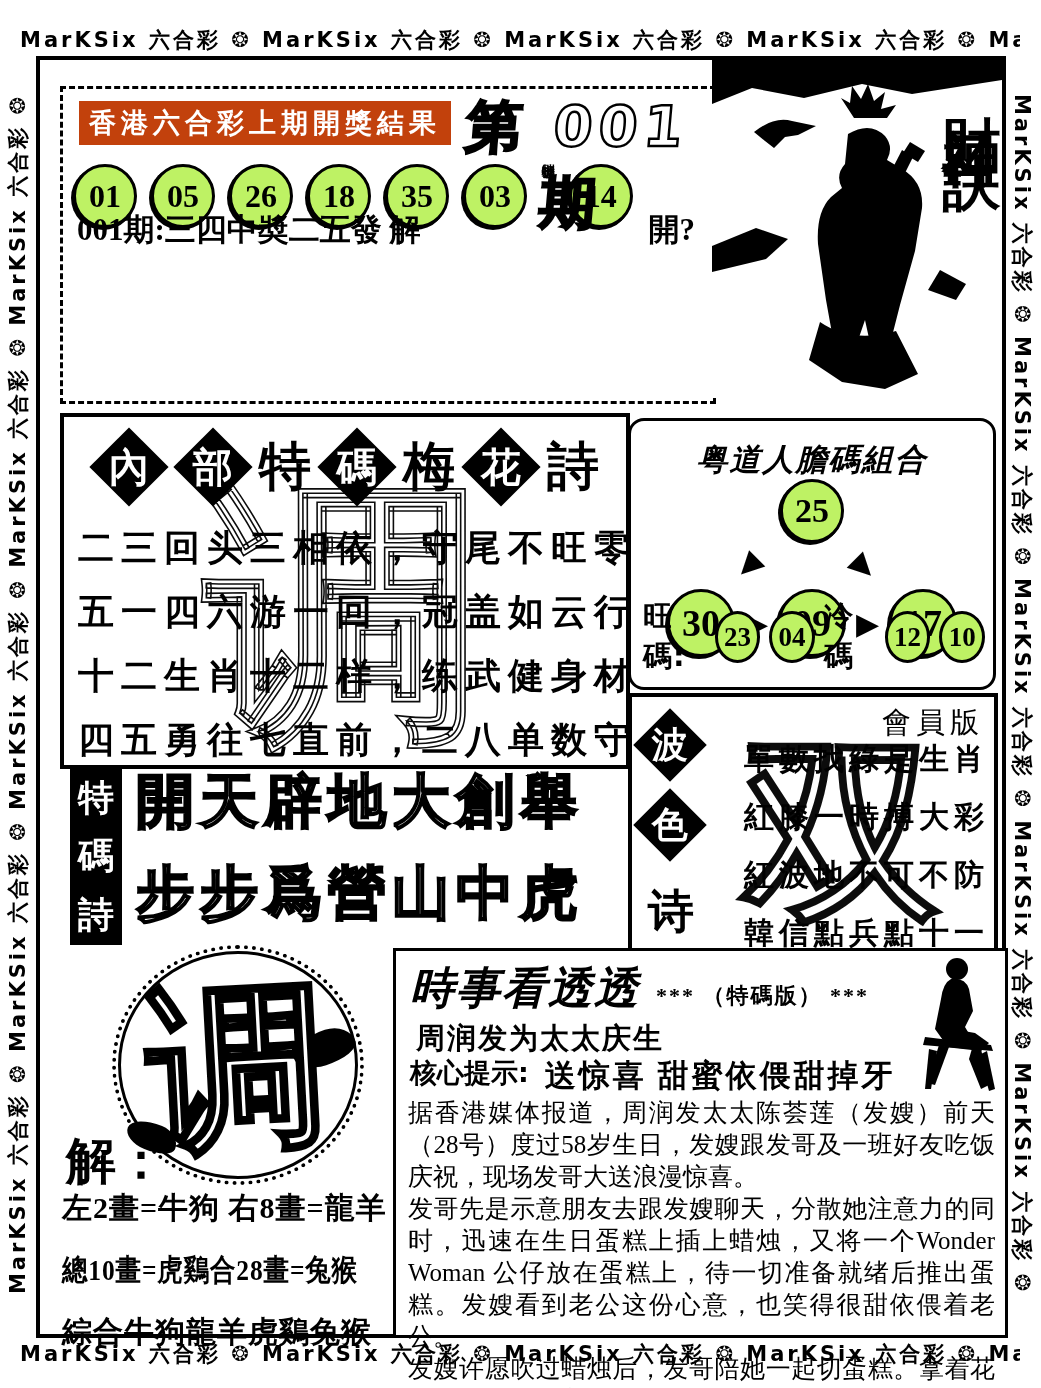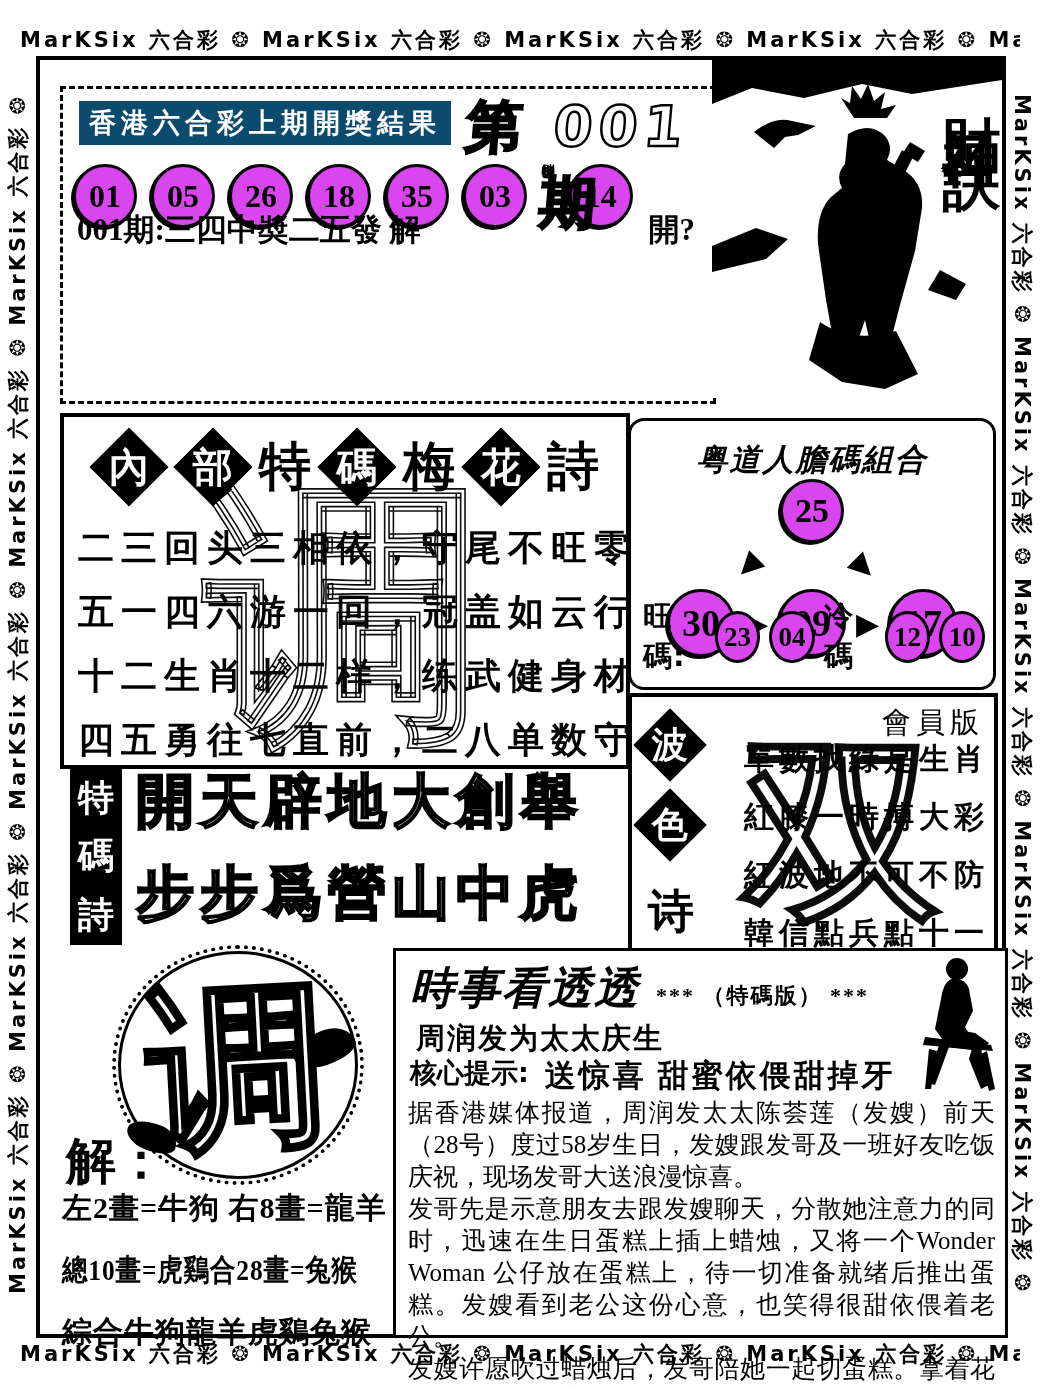--- a/index.html
+++ b/index.html
@@ -10,25 +10,25 @@
   .btext{position:absolute;font-family:"DejaVu Sans",sans-serif;font-weight:bold;
          font-size:21px;letter-spacing:3px;white-space:nowrap;overflow:hidden;}
   .btop{left:20px;top:26px;width:1000px;text-align:center;}
   .bbottom{left:20px;top:1340px;width:1000px;text-align:center;}
   .bleft{left:4px;top:1384px;width:1380px;text-align:center;transform-origin:0 0;transform:rotate(-90deg);}
   .bright{left:1036px;top:4px;width:1380px;text-align:center;transform-origin:0 0;transform:rotate(90deg);}
   .frame{position:absolute;left:36px;top:56px;width:962px;height:1274px;border:4px solid #000;}
 
   
   .dashedbox{position:absolute;left:60px;top:86px;width:650px;height:312px;border:3px dashed #000;background:#fff;}
-  .lotto-title{position:absolute;left:16px;top:12px;width:372px;height:44px;background:#0c4a6e;color:#fff;
+  .lotto-title{position:absolute;left:16px;top:12px;width:372px;height:44px;background:#c2410c;color:#fff;
                display:flex;align-items:center;justify-content:center;font-family:"DejaVu Sans",sans-serif;
                font-weight:bold;font-size:27px;letter-spacing:5px;}
   .numrow{position:absolute;left:10px;top:64px;display:flex;align-items:center;gap:14px;}
-  .cnum{border:3px solid #000;border-radius:50%;background:#d946ef;display:flex;align-items:center;justify-content:center;
+  .cnum{border:3px solid #000;border-radius:50%;background:#bef264;display:flex;align-items:center;justify-content:center;
         font-weight:bold;box-shadow:-2px 2px 0 0 #000;}
   .cnum.big{width:58px;height:58px;font-size:32px;}
   .speclab{writing-mode:vertical-rl;font-size:13px;font-weight:bold;line-height:1.05;letter-spacing:1px;height:86px;
            font-family:"DejaVu Sans",sans-serif;}
   .tipline{position:absolute;left:14px;top:120px;width:618px;display:flex;justify-content:space-between;
            font-size:31px;font-weight:bold;}
   
   .issue-big{position:absolute;left:428px;top:90px;width:292px;text-align:center;font-size:56px;font-weight:900;
              font-family:"DejaVu Sans",sans-serif;color:#fff;-webkit-text-stroke:2.5px #000;
              letter-spacing:6px;transform:skewX(-5deg);}

